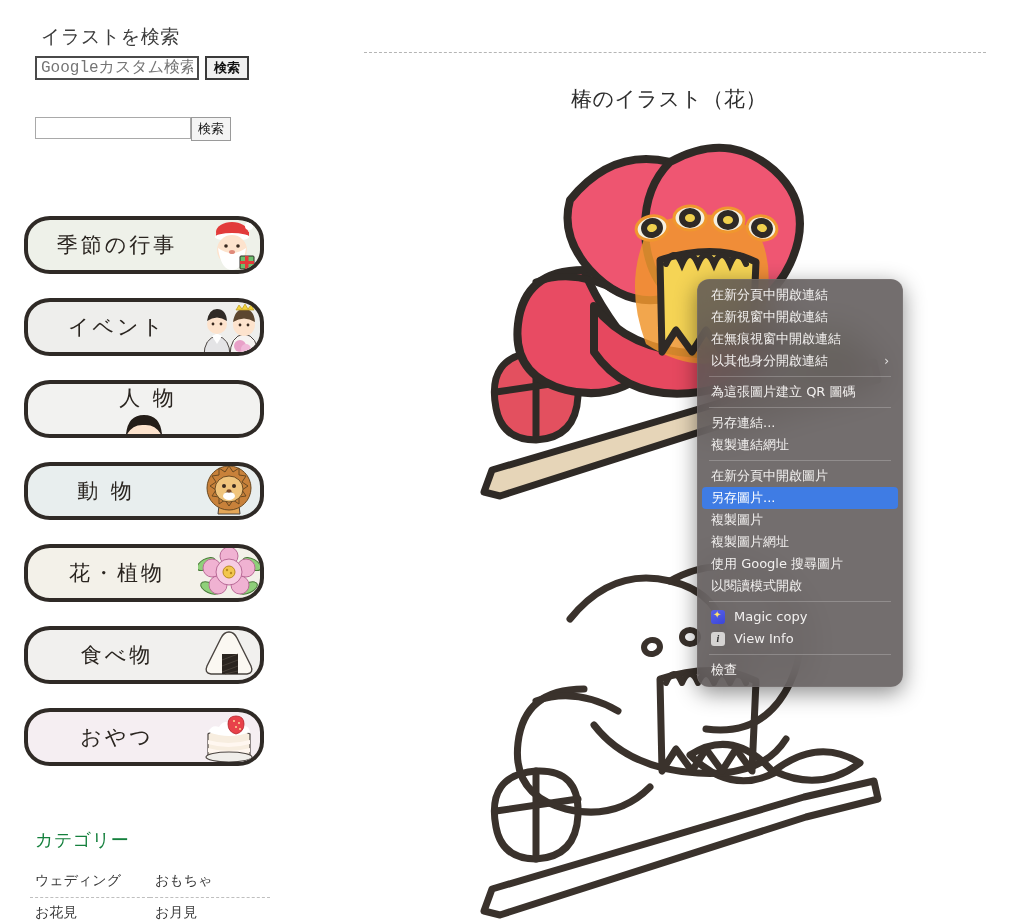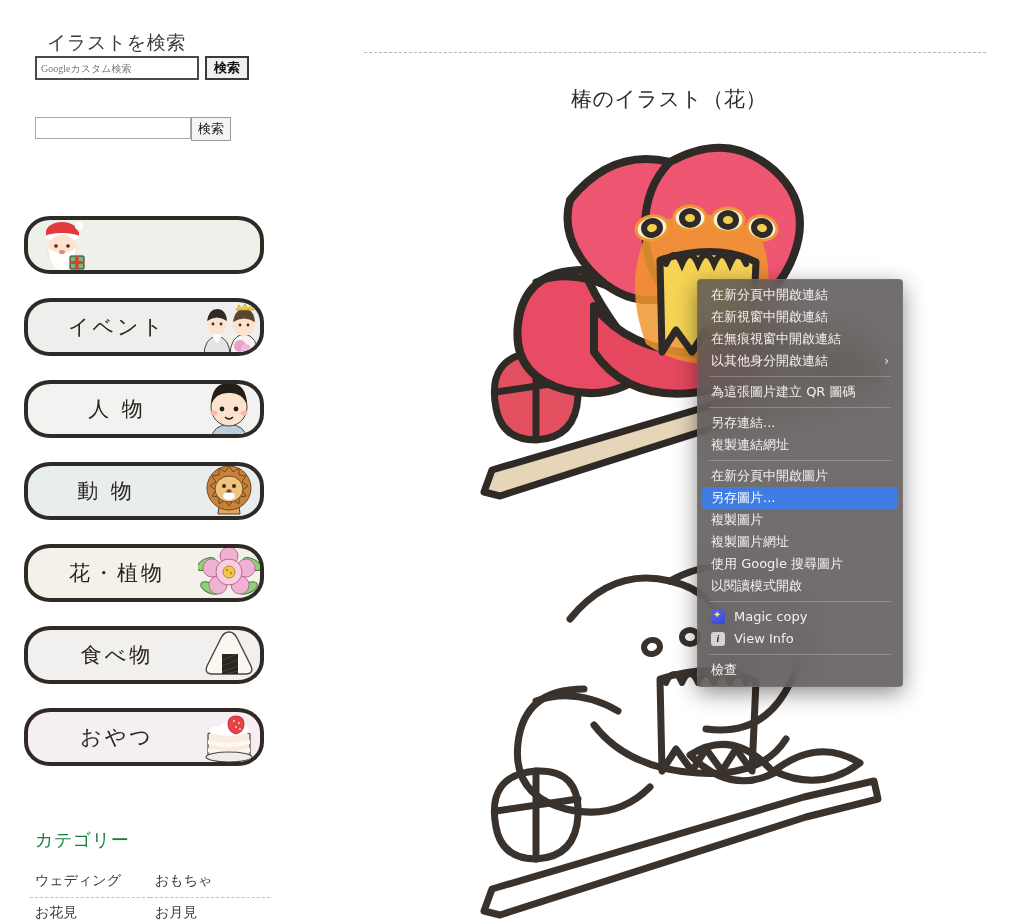--- a/index.html
+++ b/index.html
@@ -23,21 +23,21 @@
     height: 920px;
   }
 
   
   .sidebar {
     position: absolute;
     left: 0;
     top: 0;
     width: 330px;
     height: 787px;
-    padding: 12px;
+    padding: 6px;
     box-sizing: border-box;
   }
 
   .sidebar-heading {
     font-size: 19px;
     color: #3c3c3c;
     margin: 0;
     padding: 18px 0 0 35px;
     font-weight: normal;
     letter-spacing: 0.5px;
@@ -57,26 +57,26 @@
     top: 117px;
     display: flex;
     align-items: stretch;
   }
 
   .gsc-input {
     width: 152px;
     height: 20px;
     border: 2px solid #4a4a4a;
     background: #fff;
-    font-size: 10px;
+    font-size: 16px;
     color: #7a7a7a;
     padding: 0 4px;
     box-sizing: content-box;
     outline: none;
-    font-family: Liberation Serif, serif;
+    font-family: Liberation Mono, monospace;
   }
   .gsc-btn {
     margin-left: 6px;
     height: 24px;
     min-width: 40px;
     border: 2px solid #3a3a3a;
     background: #f0f0f0;
     color: #111;
     font-size: 13px;
     font-weight: bold;
@@ -143,21 +143,21 @@
   .navpill .pill-art {
     width: 62px;
     height: 58px;
     flex: 0 0 62px;
     position: relative;
   }
 
   
   .tint-green  { background: #eef1e9; }
   .tint-grey   { background: #eeeeec; }
-  .tint-white  { background: #f2f2f0; }
+  .tint-white  { background: #f2f2f0; flex-direction: column; }
   .tint-blue   { background: #e8eeee; gap: 22px; }
   .tint-cream  { background: #f3f1e9; }
   .tint-plain  { background: #f1f0ee; }
   .tint-pink   { background: #f5eef2; }
 
   
   .cat-heading {
     position: absolute;
     left: 35px;
     top: 828px;
@@ -218,21 +218,21 @@
   }
   .illus-color { left: 110px; top: 140px; width: 420px; height: 360px; }
   .illus-line  { left: 110px; top: 545px; width: 420px; height: 375px; }
 
   
   .ctxmenu {
     position: absolute;
     left: 697px;
     top: 279px;
     width: 206px;
-    border-radius: 4px;
+    border-radius: 12px;
     background: rgba(92, 86, 86, 0.86);
     -webkit-backdrop-filter: blur(18px);
     backdrop-filter: blur(18px);
     box-shadow: 0 6px 22px rgba(0,0,0,0.45), 0 0 0 0.5px rgba(255,255,255,0.12) inset;
     padding: 5px 0 6px 0;
     box-sizing: border-box;
     z-index: 50;
     font-family: "DejaVu Sans", sans-serif;
   }
   .ctx-item {
@@ -312,20 +312,21 @@
     </div>
 
     <div class="search-row-2">
       <input class="plain-input" type="text" placeholder="" style="">
       <button class="plain-btn">検索</button>
     </div>
 
     <div class="navlist">
 
       <div class="navpill tint-green">
+        <span class="pill-label">季節の行事</span>
         <span class="pill-art">
           <svg width="62" height="58" viewBox="0 0 62 58">
             <ellipse cx="34" cy="16" rx="16" ry="10" fill="#e23b3b"></ellipse>
             <path d="M18 18 q16 -14 33 -2 l0 4 q-17 -9 -33 2z" fill="#e23b3b"></path>
             <circle cx="51" cy="10" r="4" fill="#fff"></circle>
             <ellipse cx="34" cy="21" rx="17" ry="4" fill="#fff"></ellipse>
             <ellipse cx="34" cy="34" rx="15" ry="15" fill="#fde3cd"></ellipse>
             <path d="M20 32 q3 22 14 22 q11 0 14 -22 q-14 10 -28 0z" fill="#fff"></path>
             <circle cx="28" cy="30" r="1.8" fill="#3a2a20"></circle>
             <circle cx="40" cy="30" r="1.8" fill="#3a2a20"></circle>

